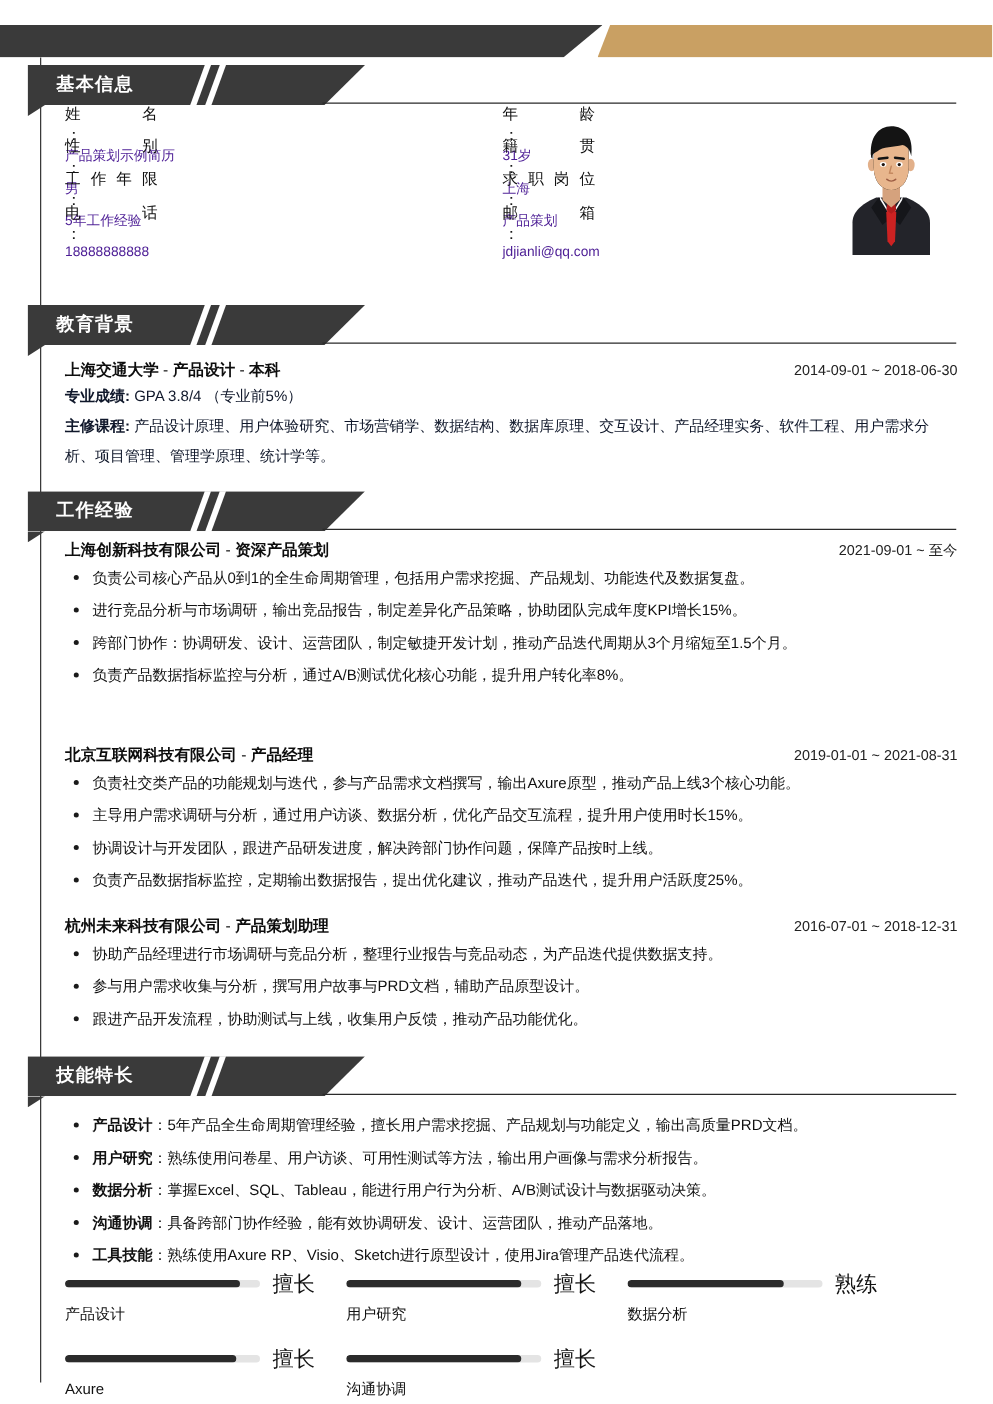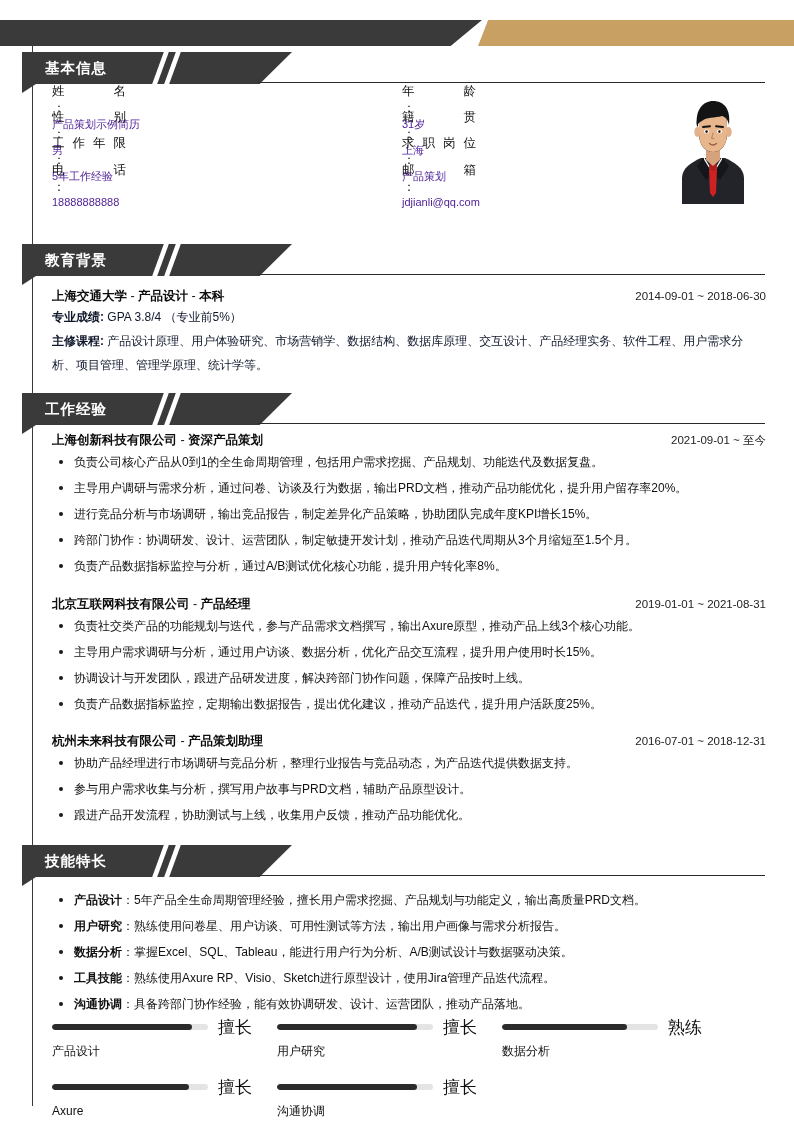--- a/index.html
+++ b/index.html
@@ -409,21 +409,20 @@
 
 <div class="block" style="top:432px;">
   <div class="entry-head">
     <div class="entry-title">
       <span>上海创新科技有限公司</span><span class="sep"> - </span><span>资深产品策划</span>
     </div>
     <div class="entry-date">2021-09-01 ~ 至今</div>
   </div>
   <ul class="bullets">
     <li>负责公司核心产品从0到1的全生命周期管理，包括用户需求挖掘、产品规划、功能迭代及数据复盘。</li>
-    <li>主导用户调研与需求分析，通过问卷、访谈及行为数据，输出PRD文档，推动产品功能优化，提升用户留存率20%。</li>
     <li>进行竞品分析与市场调研，输出竞品报告，制定差异化产品策略，协助团队完成年度KPI增长15%。</li>
     <li>跨部门协作：协调研发、设计、运营团队，制定敏捷开发计划，推动产品迭代周期从3个月缩短至1.5个月。</li>
     <li>负责产品数据指标监控与分析，通过A/B测试优化核心功能，提升用户转化率8%。</li>
   </ul>
 </div>
 
 <div class="block" style="top:596px;">
   <div class="entry-head">
     <div class="entry-title">
       <span>北京互联网科技有限公司</span><span class="sep"> - </span><span>产品经理</span>
@@ -461,22 +460,22 @@
     <div class="sec-head-title">技能特长</div>
     <div class="sec-head-rule"></div>
   </div>
 </div>
 
 <div class="block" style="top:887px;">
   <ul class="bullets">
     <li><b>产品设计</b><span>：</span><span>5年产品全生命周期管理经验，擅长用户需求挖掘、产品规划与功能定义，输出高质量PRD文档。</span></li>
     <li><b>用户研究</b><span>：</span><span>熟练使用问卷星、用户访谈、可用性测试等方法，输出用户画像与需求分析报告。</span></li>
     <li><b>数据分析</b><span>：</span><span>掌握Excel、SQL、Tableau，能进行用户行为分析、A/B测试设计与数据驱动决策。</span></li>
+    <li><b>沟通协调</b><span>：</span><span>具备跨部门协作经验，能有效协调研发、设计、运营团队，推动产品落地。</span></li>
     <li><b>工具技能</b><span>：</span><span>熟练使用Axure RP、Visio、Sketch进行原型设计，使用Jira管理产品迭代流程。</span></li>
-    <li><b>沟通协调</b><span>：</span><span>具备跨部门协作经验，能有效协调研发、设计、运营团队，推动产品落地。</span></li>
   </ul>
 </div>
 
 <div class="skillbars" style="top:1018px;">
   <div class="sb-row">
     <div class="sb-item">
       <div class="sb-line">
         <div class="sb-track">
           <div class="sb-fill" style="width: 90%;"></div>
         </div>

